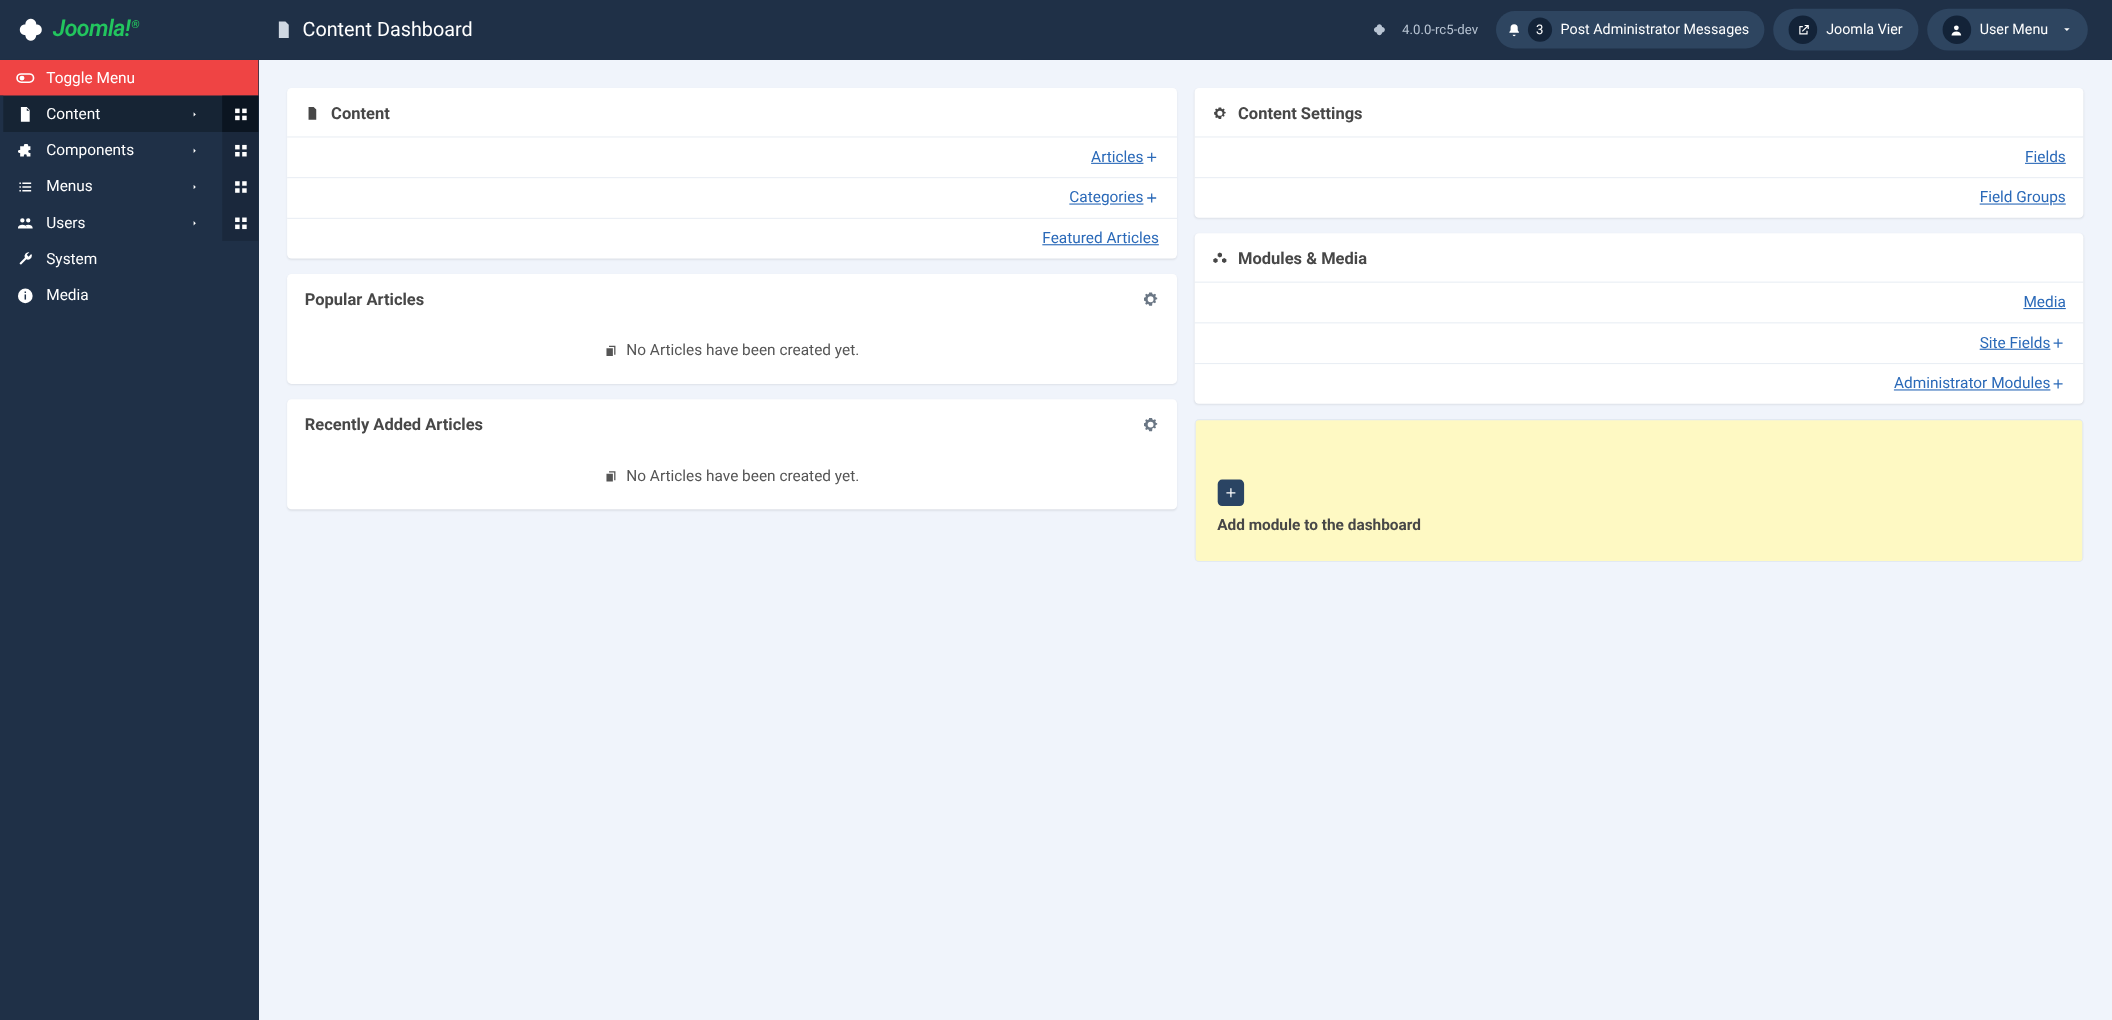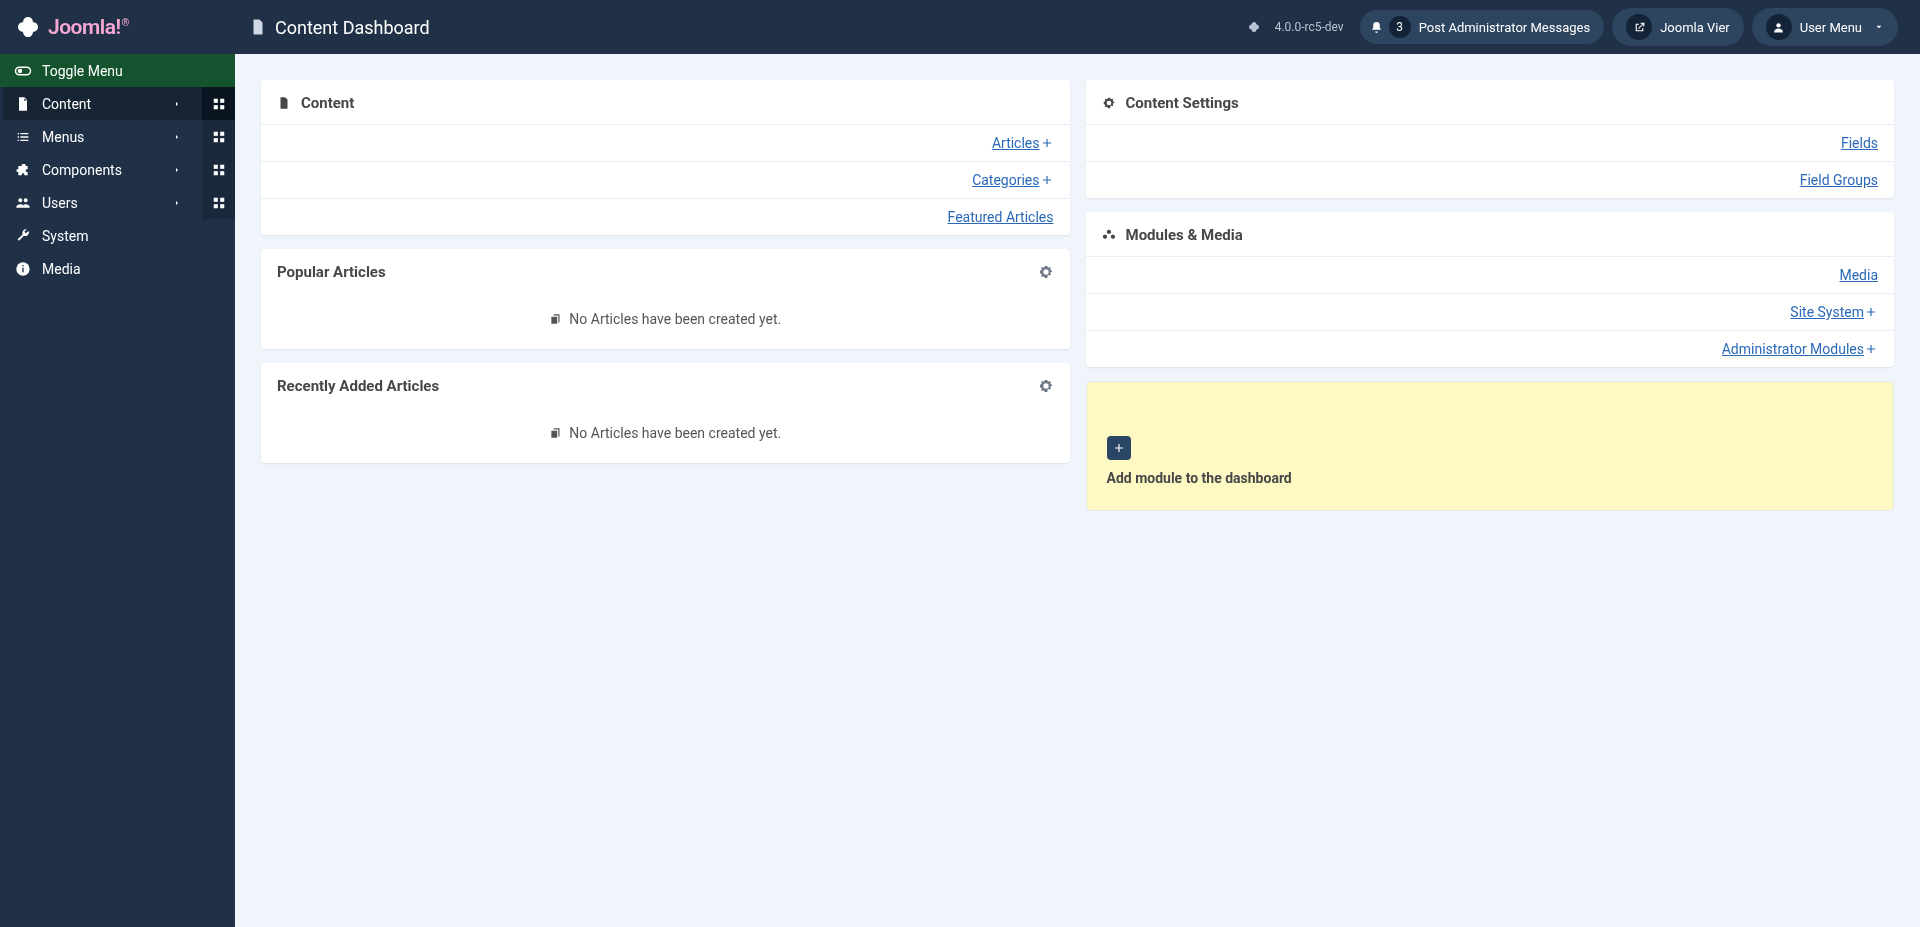--- a/index.html
+++ b/index.html
@@ -6,21 +6,21 @@
 body { font-family: -apple-system, BlinkMacSystemFont, "Segoe UI", Roboto, "Helvetica Neue", Arial, sans-serif; font-size: 14px; background: #f0f4fb; color: #333; }
 a { color: #2a69b8; text-decoration: underline; }
 
 
 .header {
   position: fixed; top: 0; left: 0; right: 0; height: 54px;
   background: #1f3047; display: flex; align-items: center;
   color: #fff; z-index: 100;
 }
 .brand { width: 235px; height: 54px; display: flex; align-items: center; padding-left: 16px; }
-.brand-logo-text { font-size: 21px; font-weight: 600; letter-spacing: -0.5px; color: #f9a8d4; }
+.brand-logo-text { font-size: 21px; font-style: italic; font-weight: 600; letter-spacing: -0.5px; color: #22c55e; }
 .brand-logo-sup { font-size: 10px; vertical-align: super; margin-left: 1px; }
 .brand-icon { width: 24px; height: 24px; margin-right: 8px; fill: #fff; }
 .title-box { display: flex; align-items: center; padding-left: 14px; gap: 8px; }
 .title-box .page-icon { width: 18px; height: 20px; fill: #cfd8e3; }
 .page-title { font-size: 18px; font-weight: 400; color: #fff; }
 .header-spacer { flex: 1; }
 .version-info { color: #b8c4d3; font-size: 12px; display: flex; align-items: center; gap: 15px; margin-right: 16px; }
 .joomla-small-icon { width: 12px; height: 12px; fill: #b8c4d3; }
 .header-pill {
   display: inline-flex; align-items: center; gap: 8px;
@@ -41,21 +41,21 @@
 
 .sidebar {
   position: fixed; top: 54px; left: 0; bottom: 0; width: 235px;
   background: #1f3047; color: #fff; overflow-y: auto;
 }
 .side-item {
   display: flex; align-items: center; height: 33px;
   padding: 0 14px; color: #fff; cursor: pointer; font-size: 14px;
   position: relative;
 }
-.side-item.toggle { background: #14532d; }
+.side-item.toggle { background: #ef4444; }
 .side-item .s-icon { width: 18px; text-align: center; margin-right: 10px; fill: #fff; display:inline-flex; align-items:center; justify-content:center;}
 .side-item.active { background: #162434; }
 .side-item.active::before { content: ''; position: absolute; left:0; top:0; bottom:0; width:3px; background:#1f3047; }
 .side-item .chevron { margin-left: auto; width: 8px; height: 8px; fill: #fff; }
 .side-item .dash-icon { position: absolute; right:0; top:0; bottom:0; width:33px; display:flex; align-items:center; justify-content:center; background: rgba(0,0,0,0.15); }
 .side-item.active .dash-icon { background: #0b1521; }
 .side-item .dash-icon svg { width:14px; height:14px; fill:#fff; }
 .side-item.has-dash .chevron { margin-right: 40px; margin-left:auto; }
 
 
@@ -241,40 +241,40 @@
         </svg>
         <span class="dash-icon">
           <svg>
             <use href="#i-grid"></use>
           </svg>
         </span>
       </div>
       <div class="side-item has-dash">
         <span class="s-icon">
           <svg width="16" height="16">
-            <use href="#i-list"></use>
-          </svg>
-        </span>
-        <span>Menus</span>
+            <use href="#i-puzzle"></use>
+          </svg>
+        </span>
+        <span>Components</span>
         <svg class="chevron">
           <use href="#i-chevron"></use>
         </svg>
         <span class="dash-icon">
           <svg>
             <use href="#i-grid"></use>
           </svg>
         </span>
       </div>
       <div class="side-item has-dash">
         <span class="s-icon">
           <svg width="16" height="16">
-            <use href="#i-puzzle"></use>
-          </svg>
-        </span>
-        <span>Components</span>
+            <use href="#i-list"></use>
+          </svg>
+        </span>
+        <span>Menus</span>
         <svg class="chevron">
           <use href="#i-chevron"></use>
         </svg>
         <span class="dash-icon">
           <svg>
             <use href="#i-grid"></use>
           </svg>
         </span>
       </div>
       <div class="side-item has-dash">
@@ -400,21 +400,21 @@
           <svg class="ch-icon">
               <use href="#i-cubes"></use>
             </svg>
           <span>Modules &amp; Media</span>
         </div>
         <div id="modules-rows">
             <div class="card-list-row">
               <a href="#">Media</a>
             </div>
             <div class="card-list-row">
-              <a href="#">Site System</a>
+              <a href="#">Site Fields</a>
               <span class="plus-btn">
                 <svg width="14" height="14" style="fill:#2a69b8">
                   <use href="#i-plus"></use>
                 </svg>
               </span>
             </div>
             <div class="card-list-row">
               <a href="#">Administrator Modules</a>
               <span class="plus-btn">
                 <svg width="14" height="14" style="fill:#2a69b8">

